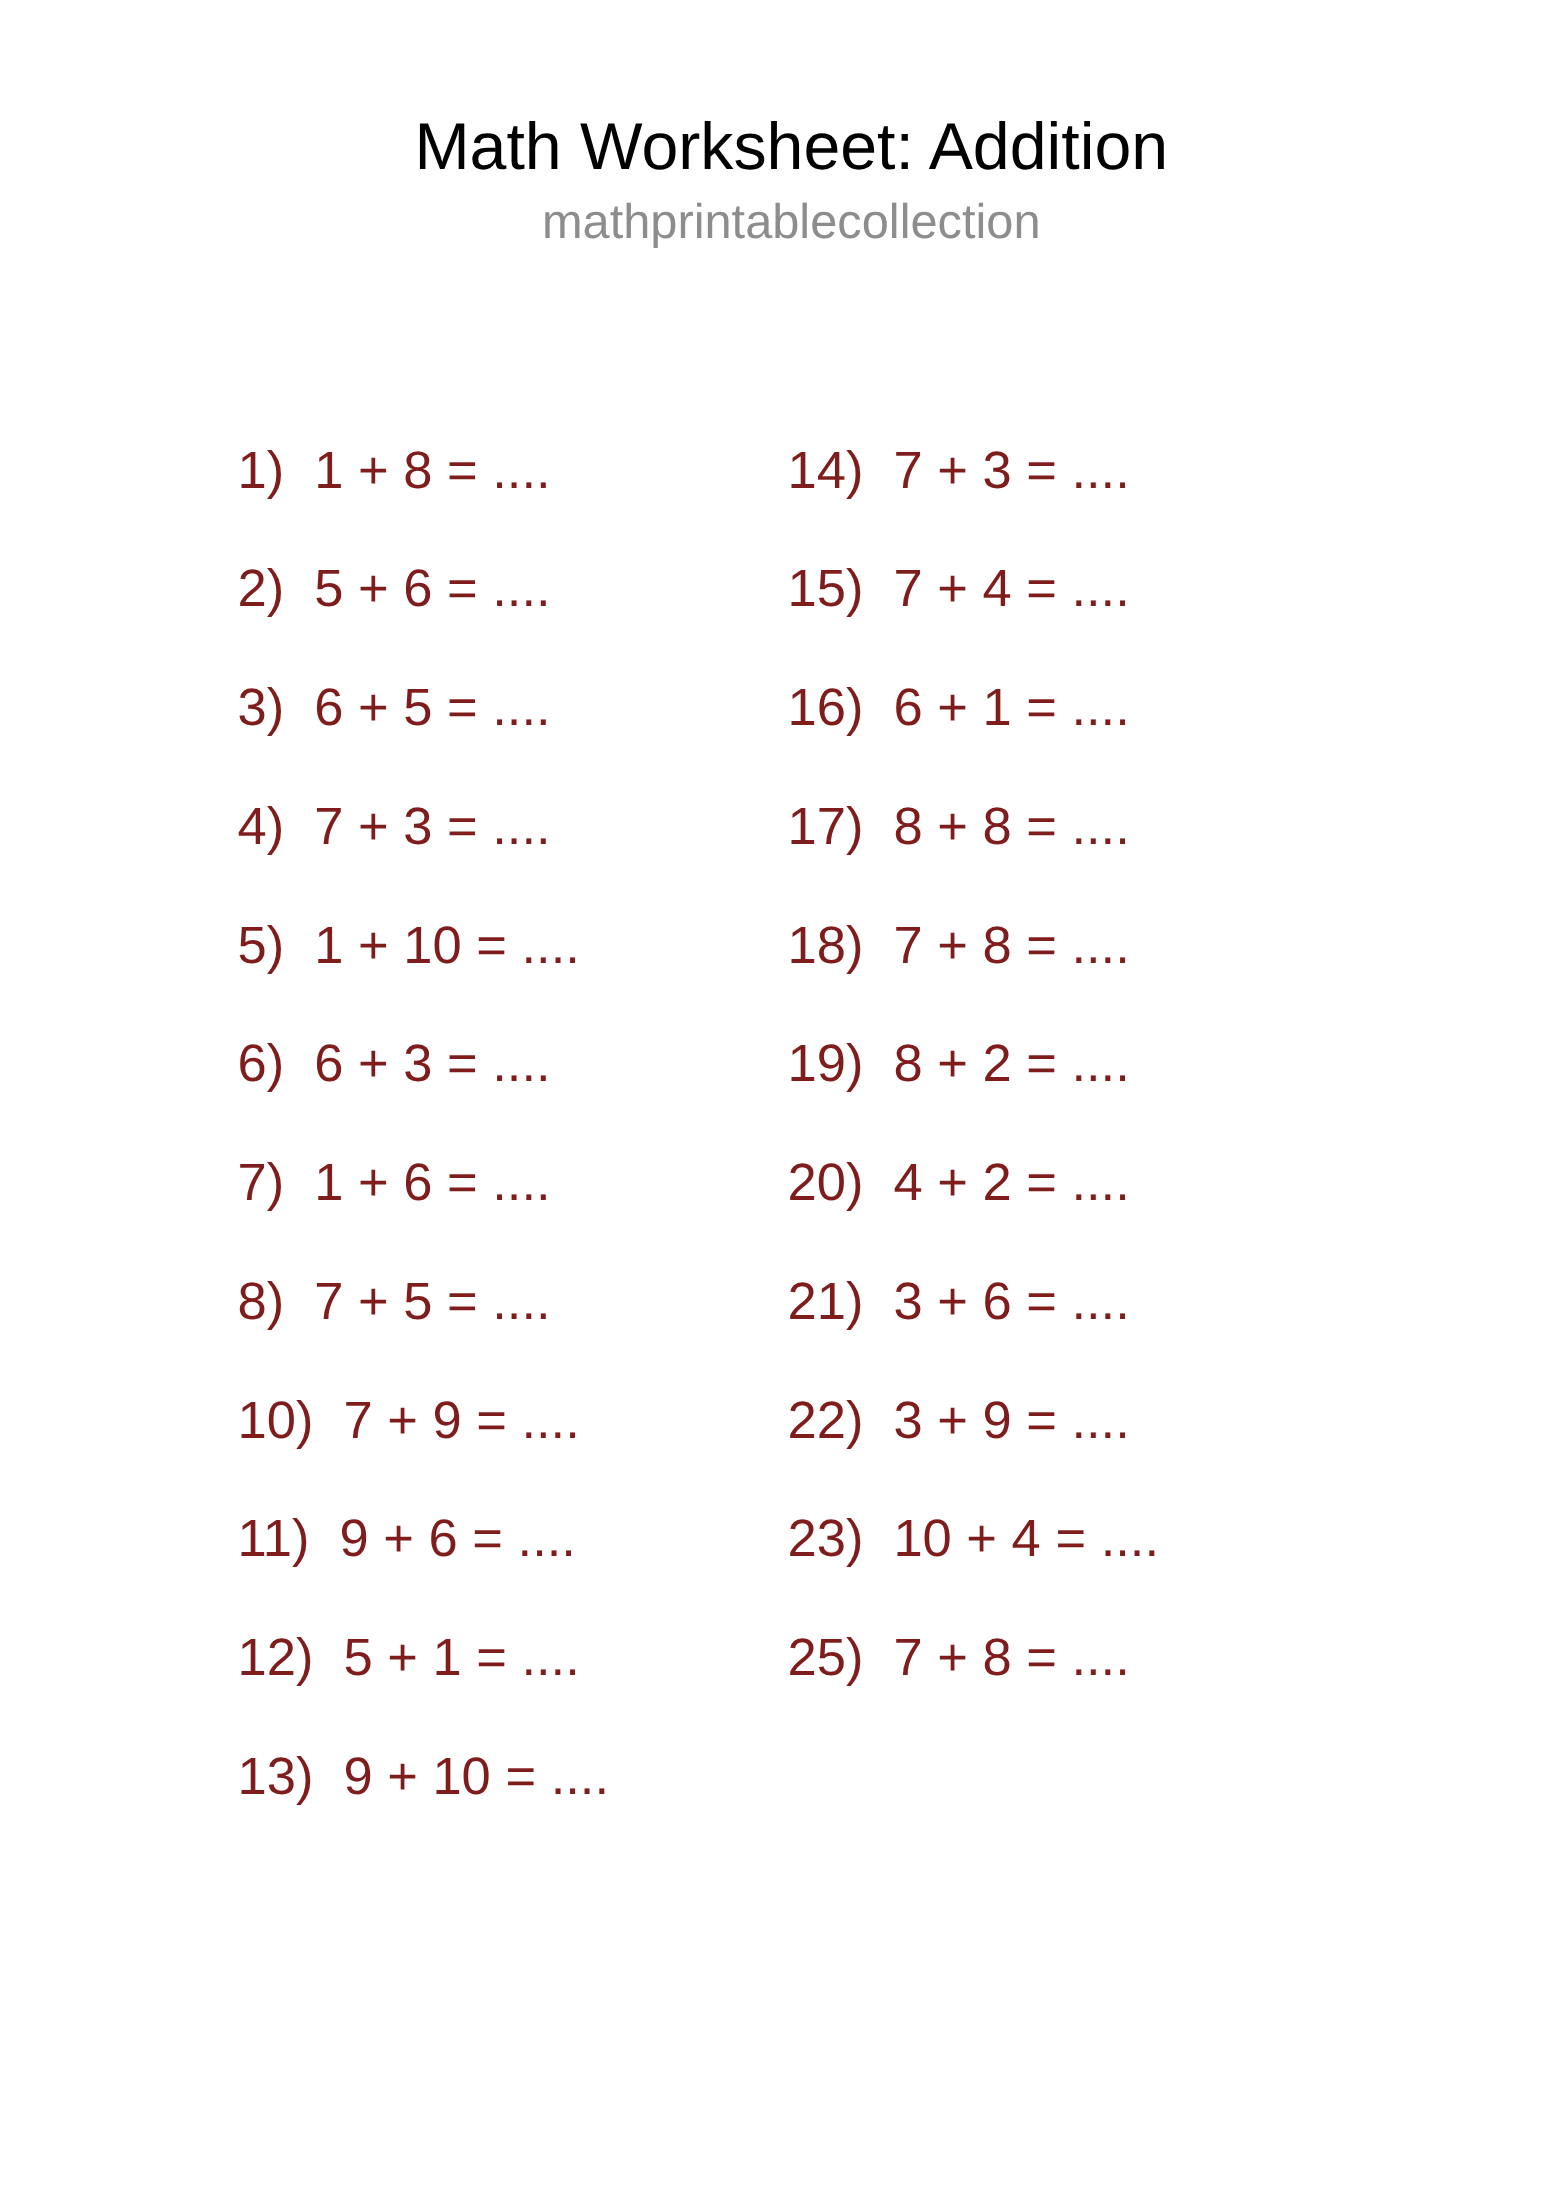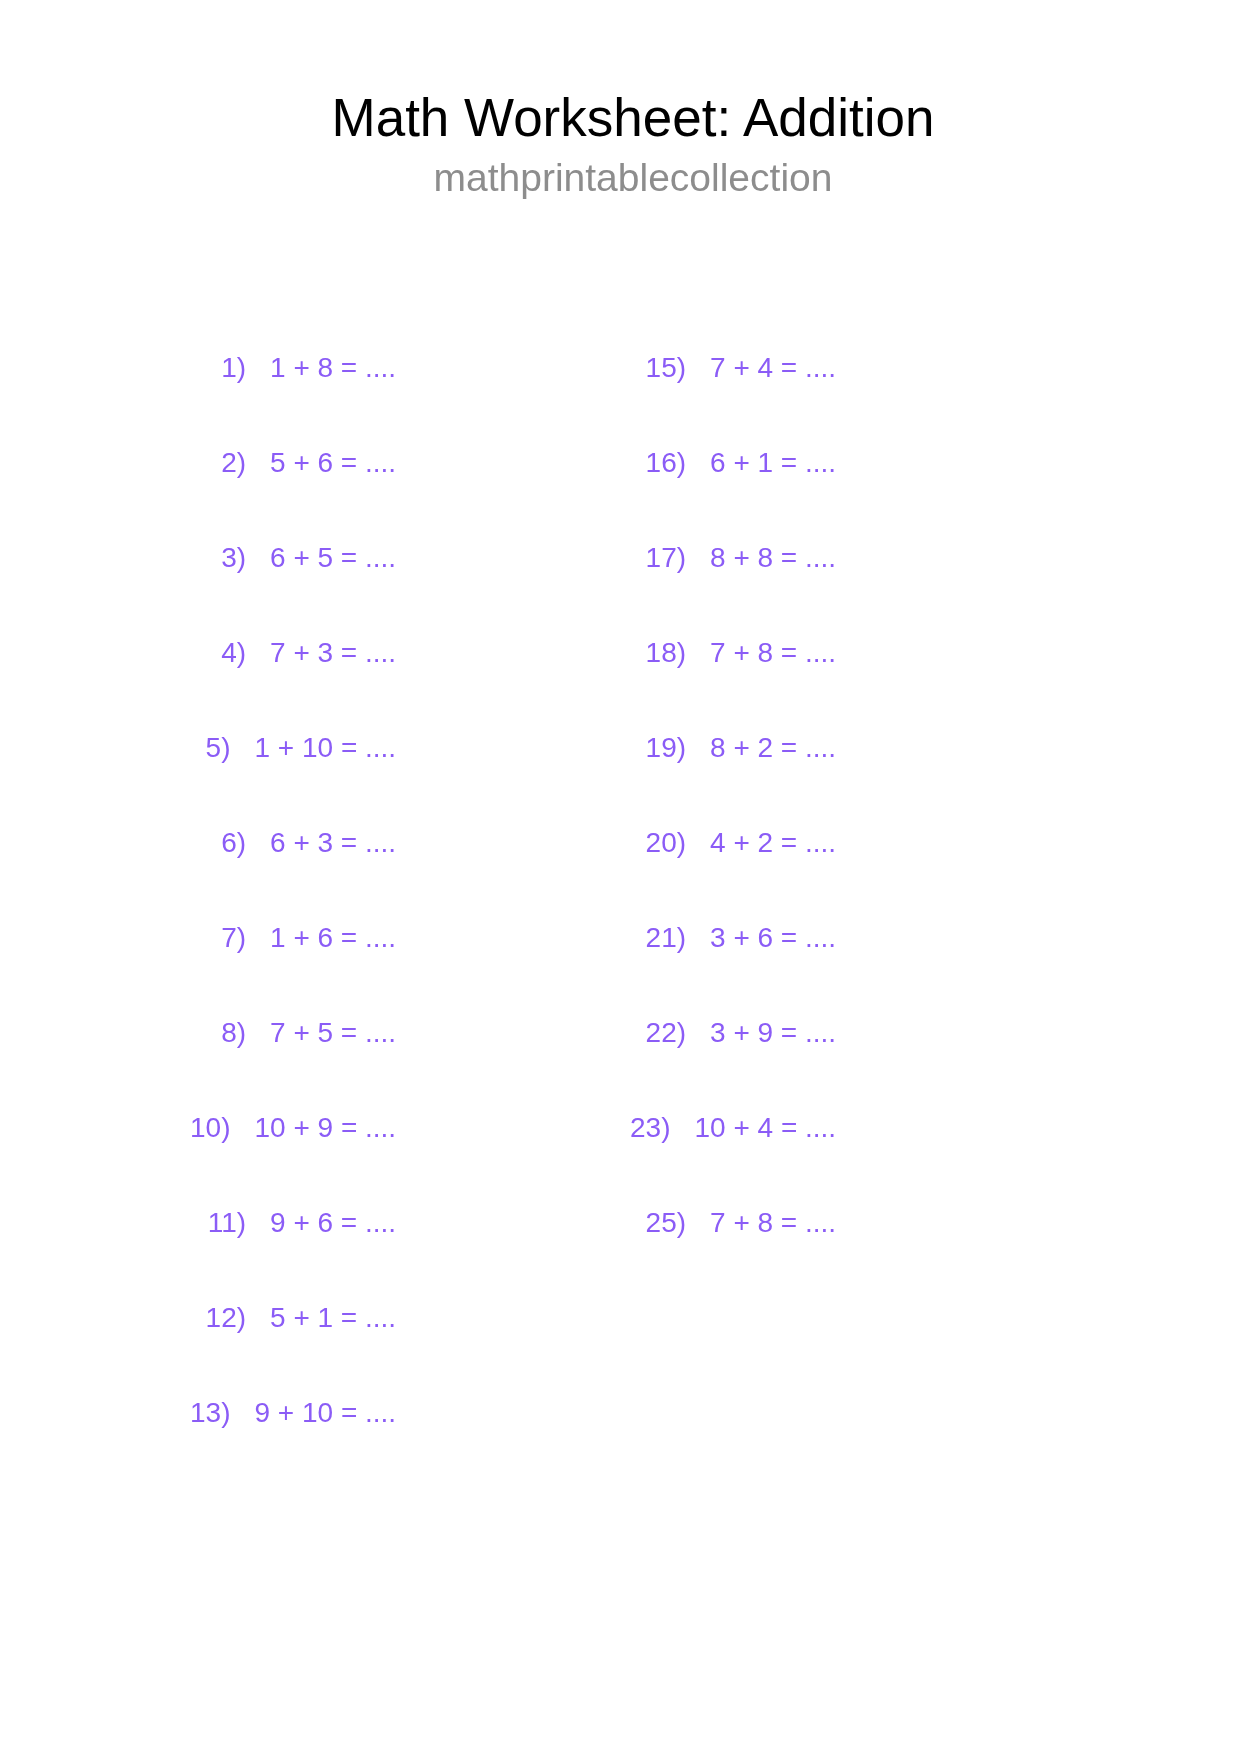--- a/index.html
+++ b/index.html
@@ -38,25 +38,24 @@
     margin: 6px 0 0 0;
   }
   .column {
     position: absolute;
     top: 352px;
   }
   .column.left  { left: 190px; }
   .column.right { left: 630px; }
   .problem {
     height: 95px;
-    font-size: 28px;
+    font-size: 42px;
     line-height: 1.15;
     white-space: nowrap;
-    color: #8b5cf6;
-    text-align: right;
+    color: #7f1d1d;
   }
   .problem .num { display: inline-block; }
   .problem .expr { display: inline-block; margin-left: 24px; }
 </style>
 </head>
 <body>
 
 <div class="page">
   <div class="header">
     <h1 class="title">Math Worksheet: Addition</h1>
@@ -64,26 +63,27 @@
   </div>
   <div class="column left">
       <div class="problem"><span class="num">1)</span><span class="expr">1 + 8 = ....</span></div>
       <div class="problem"><span class="num">2)</span><span class="expr">5 + 6 = ....</span></div>
       <div class="problem"><span class="num">3)</span><span class="expr">6 + 5 = ....</span></div>
       <div class="problem"><span class="num">4)</span><span class="expr">7 + 3 = ....</span></div>
       <div class="problem"><span class="num">5)</span><span class="expr">1 + 10 = ....</span></div>
       <div class="problem"><span class="num">6)</span><span class="expr">6 + 3 = ....</span></div>
       <div class="problem"><span class="num">7)</span><span class="expr">1 + 6 = ....</span></div>
       <div class="problem"><span class="num">8)</span><span class="expr">7 + 5 = ....</span></div>
-      <div class="problem"><span class="num">10)</span><span class="expr">10 + 9 = ....</span></div>
+      <div class="problem"><span class="num">10)</span><span class="expr">7 + 9 = ....</span></div>
       <div class="problem"><span class="num">11)</span><span class="expr">9 + 6 = ....</span></div>
       <div class="problem"><span class="num">12)</span><span class="expr">5 + 1 = ....</span></div>
       <div class="problem"><span class="num">13)</span><span class="expr">9 + 10 = ....</span></div>
     </div>
   <div class="column right">
+      <div class="problem"><span class="num">14)</span><span class="expr">7 + 3 = ....</span></div>
       <div class="problem"><span class="num">15)</span><span class="expr">7 + 4 = ....</span></div>
       <div class="problem"><span class="num">16)</span><span class="expr">6 + 1 = ....</span></div>
       <div class="problem"><span class="num">17)</span><span class="expr">8 + 8 = ....</span></div>
       <div class="problem"><span class="num">18)</span><span class="expr">7 + 8 = ....</span></div>
       <div class="problem"><span class="num">19)</span><span class="expr">8 + 2 = ....</span></div>
       <div class="problem"><span class="num">20)</span><span class="expr">4 + 2 = ....</span></div>
       <div class="problem"><span class="num">21)</span><span class="expr">3 + 6 = ....</span></div>
       <div class="problem"><span class="num">22)</span><span class="expr">3 + 9 = ....</span></div>
       <div class="problem"><span class="num">23)</span><span class="expr">10 + 4 = ....</span></div>
       <div class="problem"><span class="num">25)</span><span class="expr">7 + 8 = ....</span></div>

